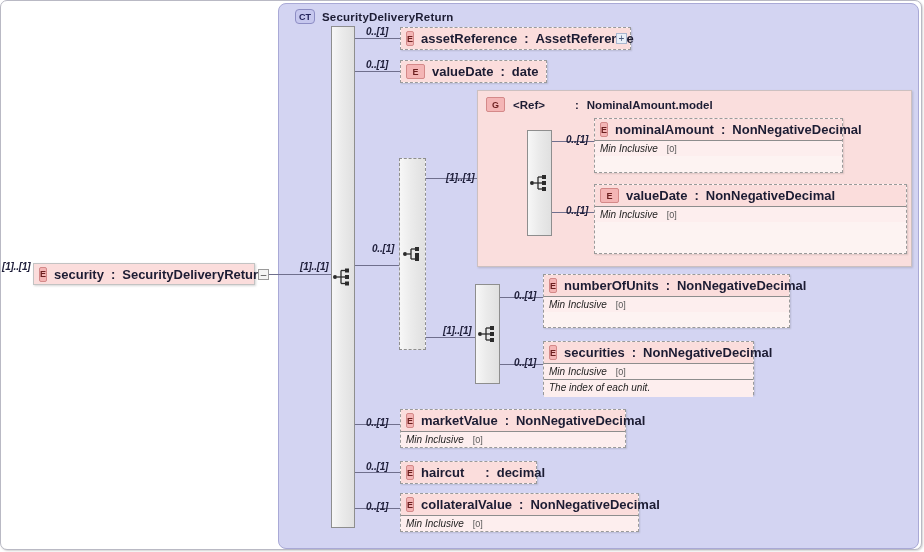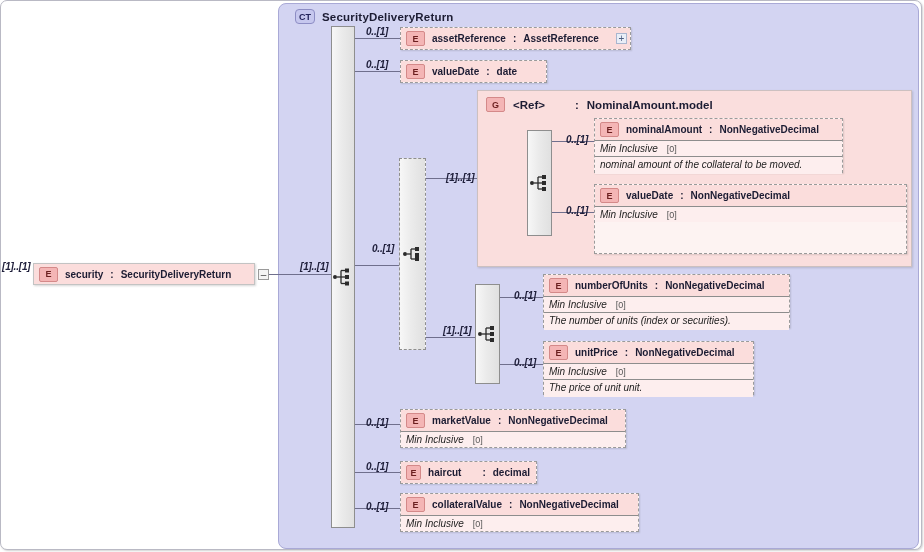--- a/index.html
+++ b/index.html
@@ -81,21 +81,21 @@
     border:1px dashed #9a9a9a;
     padding:0;
     box-shadow:1px 1px 1.5px rgba(0,0,0,.13);
   }
   .node-title{
     display:flex;align-items:center;gap:7px;
     padding:3px 6px 3px 5px;
     background:#fbdddc;
     white-space:nowrap;
   }
-  .node-title .name{font-size:10px;font-weight:bold;color:#1c1c33;}
+  .node-title .name{font-size:13px;font-weight:bold;color:#1c1c33;}
   .node-facet{
     border-top:1px solid #8d8d8d;
     padding:2px 6px 2px 5px;
     background:#fdeeee;
     font-style:italic;font-size:10px;color:#222;
     white-space:nowrap;
     display:flex;align-items:baseline;gap:9px;
   }
   .node-facet .fval{font-style:normal;font-size:9px;color:#555;}
   .node-doc{
@@ -265,21 +265,20 @@
     <div class="node-title">
       <span class="badge badge-e">E</span>
       <span class="name">nominalAmount</span>
       <span class="name">:</span>
       <span class="name">NonNegativeDecimal</span>
     </div>
     <div class="node-facet">
       <span>Min Inclusive</span>
       <span class="fval">[0]</span>
     </div>
-    <div class="node-doc">nominal amount of the collateral to be moved.</div>
   </div>
 
   <div class="hline" style="left:552px;top:212px;width:42px;"></div>
   <div class="card" style="left:566px;top:205px;">0..[1]</div>
   <div class="node" style="left:594px;top:184px;width:313px;height:70px;">
     <div class="node-title">
       <span class="badge badge-e">E</span>
       <span class="name">valueDate</span>
       <span class="name">:</span>
       <span class="name">NonNegativeDecimal</span>
@@ -313,37 +312,36 @@
     <div class="node-title">
       <span class="badge badge-e">E</span>
       <span class="name">numberOfUnits</span>
       <span class="name">:</span>
       <span class="name">NonNegativeDecimal</span>
     </div>
     <div class="node-facet">
       <span>Min Inclusive</span>
       <span class="fval">[0]</span>
     </div>
-    <div class="node-doc">The number of units (index or securities).</div>
   </div>
 
   <div class="hline" style="left:500px;top:364px;width:43px;"></div>
   <div class="card" style="left:514px;top:357px;">0..[1]</div>
   <div class="node" style="left:543px;top:341px;width:211px;height:54px;">
     <div class="node-title">
       <span class="badge badge-e">E</span>
-      <span class="name">unitPrice</span>
-      <span class="name">:</span>
-      <span class="name">NonNegativeDecimal</span>
-    </div>
-    <div class="node-facet">
-      <span>Min Inclusive</span>
-      <span class="fval">[0]</span>
-    </div>
-    <div class="node-doc">The price of unit unit.</div>
+      <span class="name">securities</span>
+      <span class="name">:</span>
+      <span class="name">NonNegativeDecimal</span>
+    </div>
+    <div class="node-facet">
+      <span>Min Inclusive</span>
+      <span class="fval">[0]</span>
+    </div>
+    <div class="node-doc">The index of each unit.</div>
   </div>
 
   <div class="hline" style="left:355px;top:424px;width:46px;"></div>
   <div class="card" style="left:366px;top:417px;">0..[1]</div>
   <div class="node" style="left:400px;top:409px;width:226px;height:39px;">
     <div class="node-title">
       <span class="badge badge-e">E</span>
       <span class="name">marketValue</span>
       <span class="name">:</span>
       <span class="name">NonNegativeDecimal</span>

